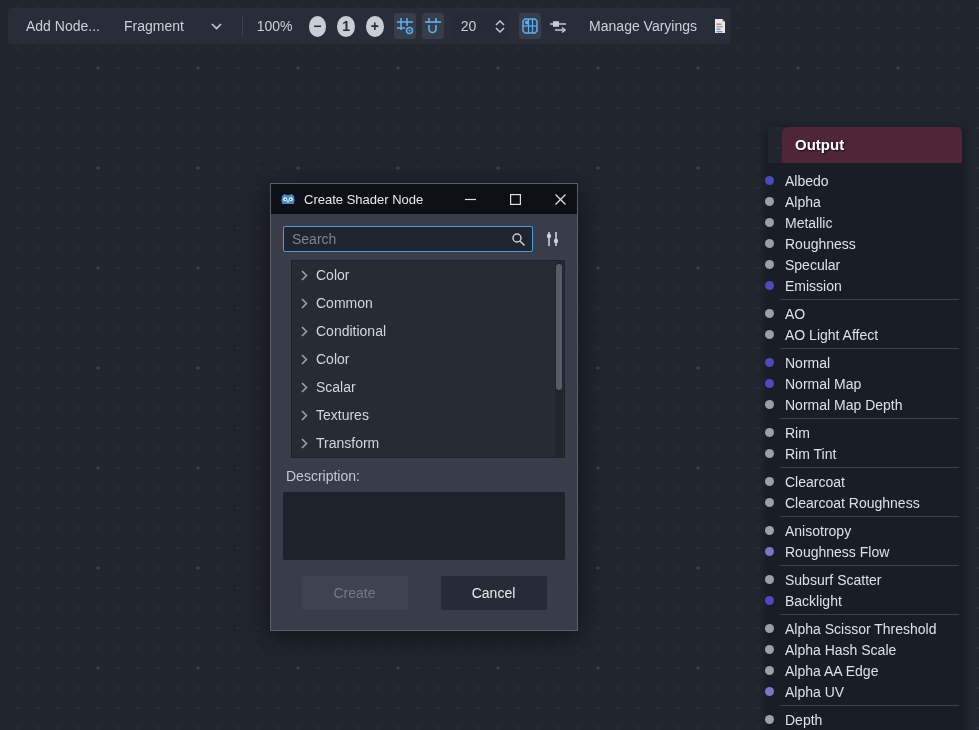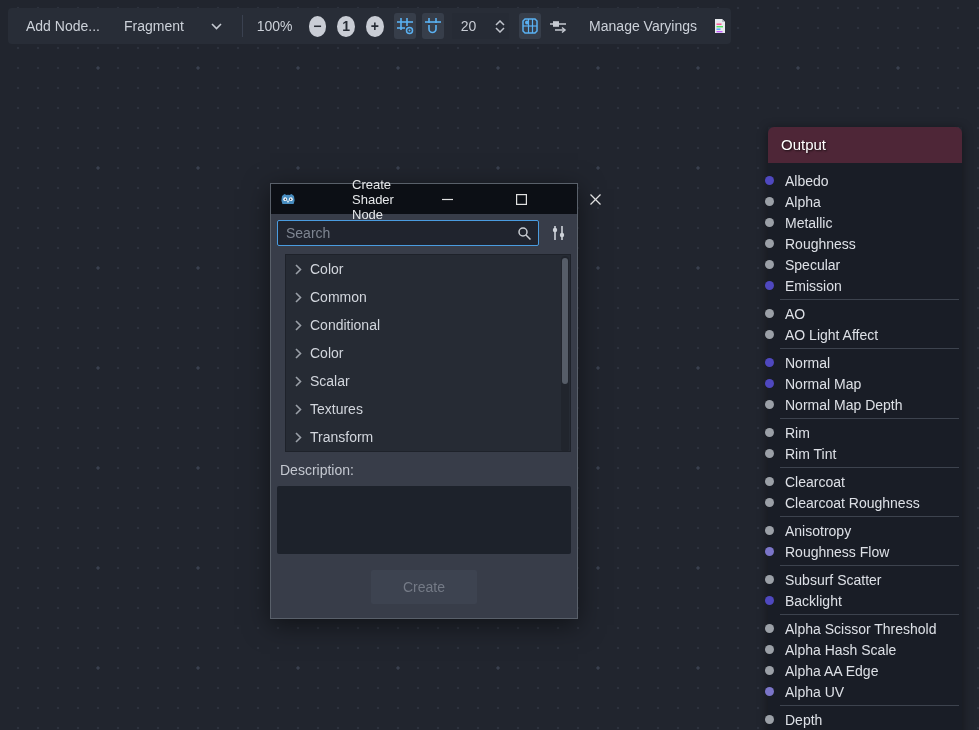--- a/index.html
+++ b/index.html
@@ -40,27 +40,27 @@
   }
   .spinbox .val { padding-left:9px; color:#c8ccd4; font-size:14px; flex:1; }
   .spinbox .stepper { width:18px; display:flex; flex-direction:column; align-items:center; justify-content:center; gap:1px; }
 
   
   .dialog {
     position:absolute; left:270px; top:183px; width:308px;
     border:1px solid #59606a; box-shadow:0 6px 24px rgba(0,0,0,.5);
   }
   .titlebar {
-    height:30px; background:#0c0f15; display:flex; align-items:center; padding-left:9px;gap:48px;
+    height:30px; background:#0c0f15; display:flex; align-items:center; padding-left:9px;
   }
   .titlebar .title { color:#e6e8ea; font-size:13px; margin-left:8px; flex:1; }
   .win-btn { width:30px; height:30px; display:flex; align-items:center; justify-content:center; }
   .win-btn + .win-btn { margin-left:15px; }
   .win-btn:last-child { margin-right:2px; }
-  .dialog-body { background:#383d49; padding:6px; }
+  .dialog-body { background:#383d49; padding:12px; }
   .search-row { display:flex; align-items:center; }
   .search-input-wrap {
     flex:1; height:26px; background:#20242e; border:1px solid #4a9ce0; border-radius:2px;
     display:flex; align-items:center; padding:0 6px 0 8px;
   }
   .search-input-wrap input {
     flex:1; background:transparent; border:none; outline:none; color:#dfe3e9; font-size:14px; font-family:inherit;
   }
   .search-input-wrap input::placeholder { color:#7e8591; }
   .filter-btn { width:26px; height:26px; margin-left:6px; display:flex; align-items:center; justify-content:center; }
@@ -88,22 +88,23 @@
   .dlg-btn.create { background:#3d4350; color:#747a86; }
   .dlg-btn.cancel { background:#262b35; color:#e9ebf0; }
 
   
   .gnode {
     position:absolute; left:768px; top:127px; width:194px;
     box-shadow:0 2px 10px rgba(0,0,0,.45);
   }
   .gnode-header {
     height:36px; background:#4e2637; border-radius:6px 6px 0 0;
-    color:#ffffff; font-weight:normal; font-size:15px; line-height:36px; padding-left:13px;
+    color:#ffffff; font-weight:bold; font-size:15px; line-height:36px; padding-left:13px;
     text-shadow:1px 1px 2px rgba(0,0,0,.7);
+    margin-left:14px;
   }
   .gnode-body { background:#191d26; border-radius:0 0 5px 5px; padding:7px 0 10px 0; }
   .port-row { position:relative; height:21px; display:flex; align-items:center; padding-left:17px; }
   .port-row .plabel { color:#dde0e6; font-size:14px; }
   .port-dot {
     position:absolute; left:-3px; top:6px; width:9px; height:9px; border-radius:50%;
     background:#9ba0a7;
   }
   .port-dot.float { background:#9ba0a7; }
   .port-dot.vec3  { background:#4f48bf; }
@@ -474,15 +475,16 @@
       <div class="tree-scrollbar">
         <div class="tree-thumb"></div>
       </div>
     </div>
 
     <div class="desc-label">Description:</div>
     <textarea class="desc-area" style=""></textarea>
 
     <div class="btn-row">
       <button class="dlg-btn create" disabled="">Create</button>
+      <button class="dlg-btn cancel">Cancel</button>
     </div>
   </div>
 </div>
 
 </body></html>

